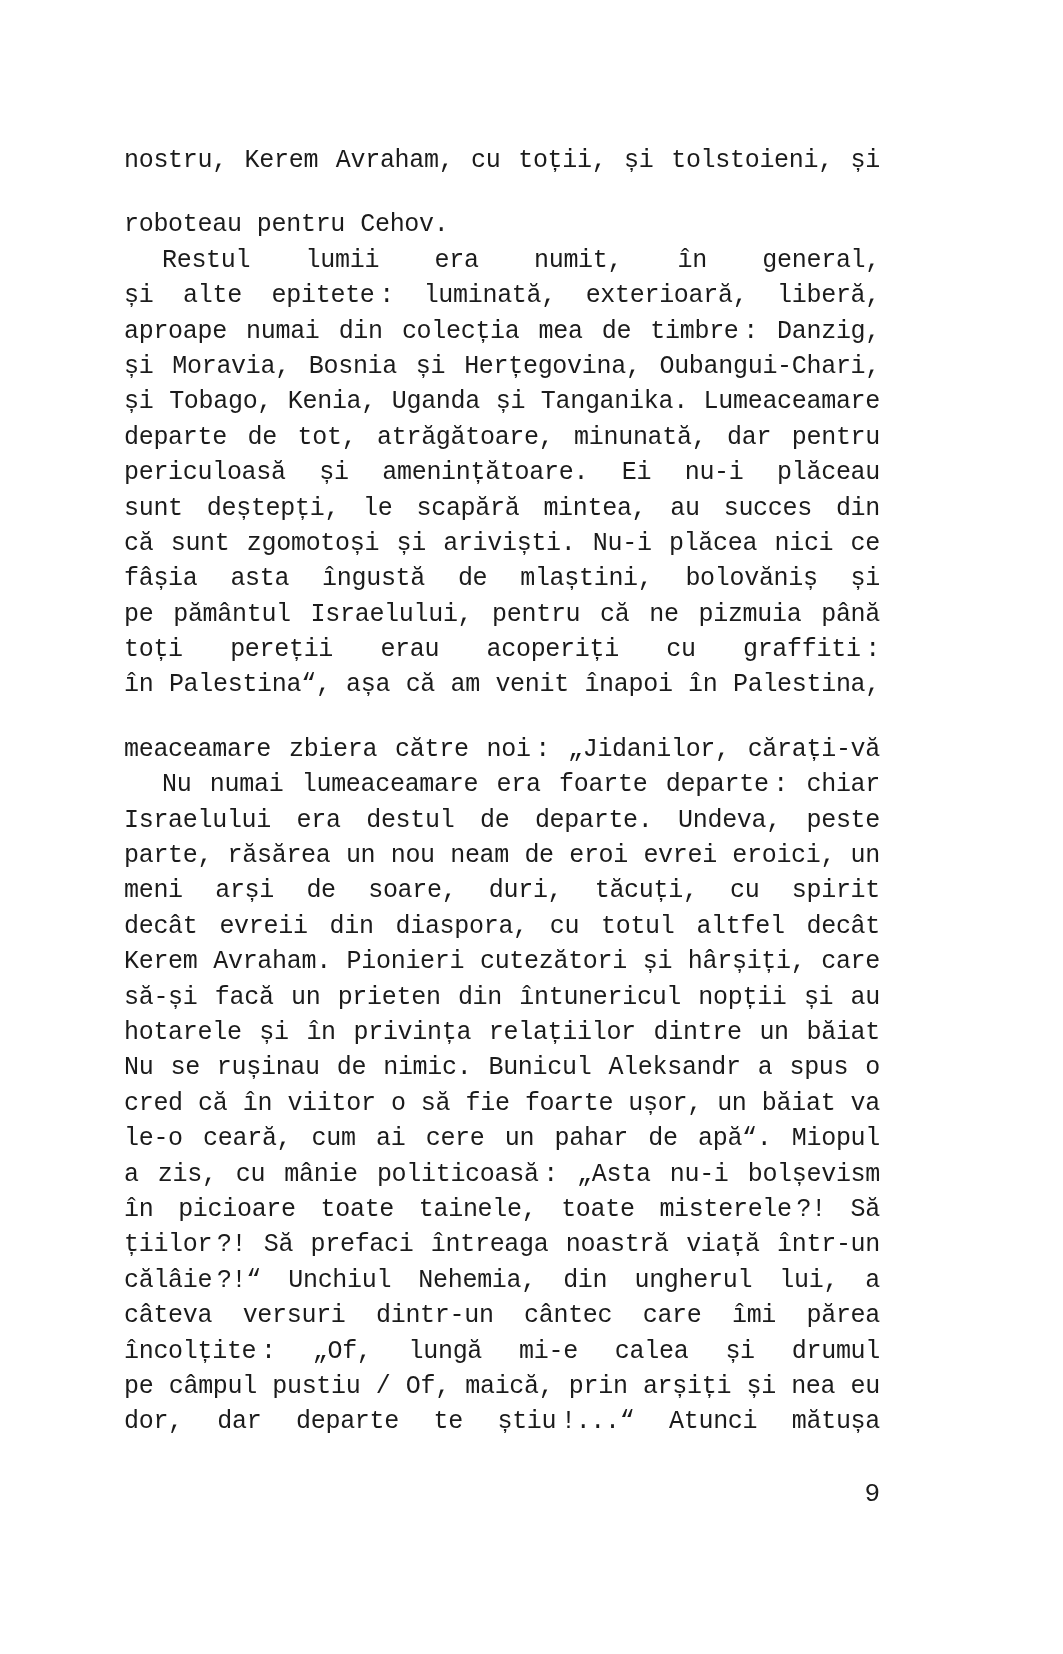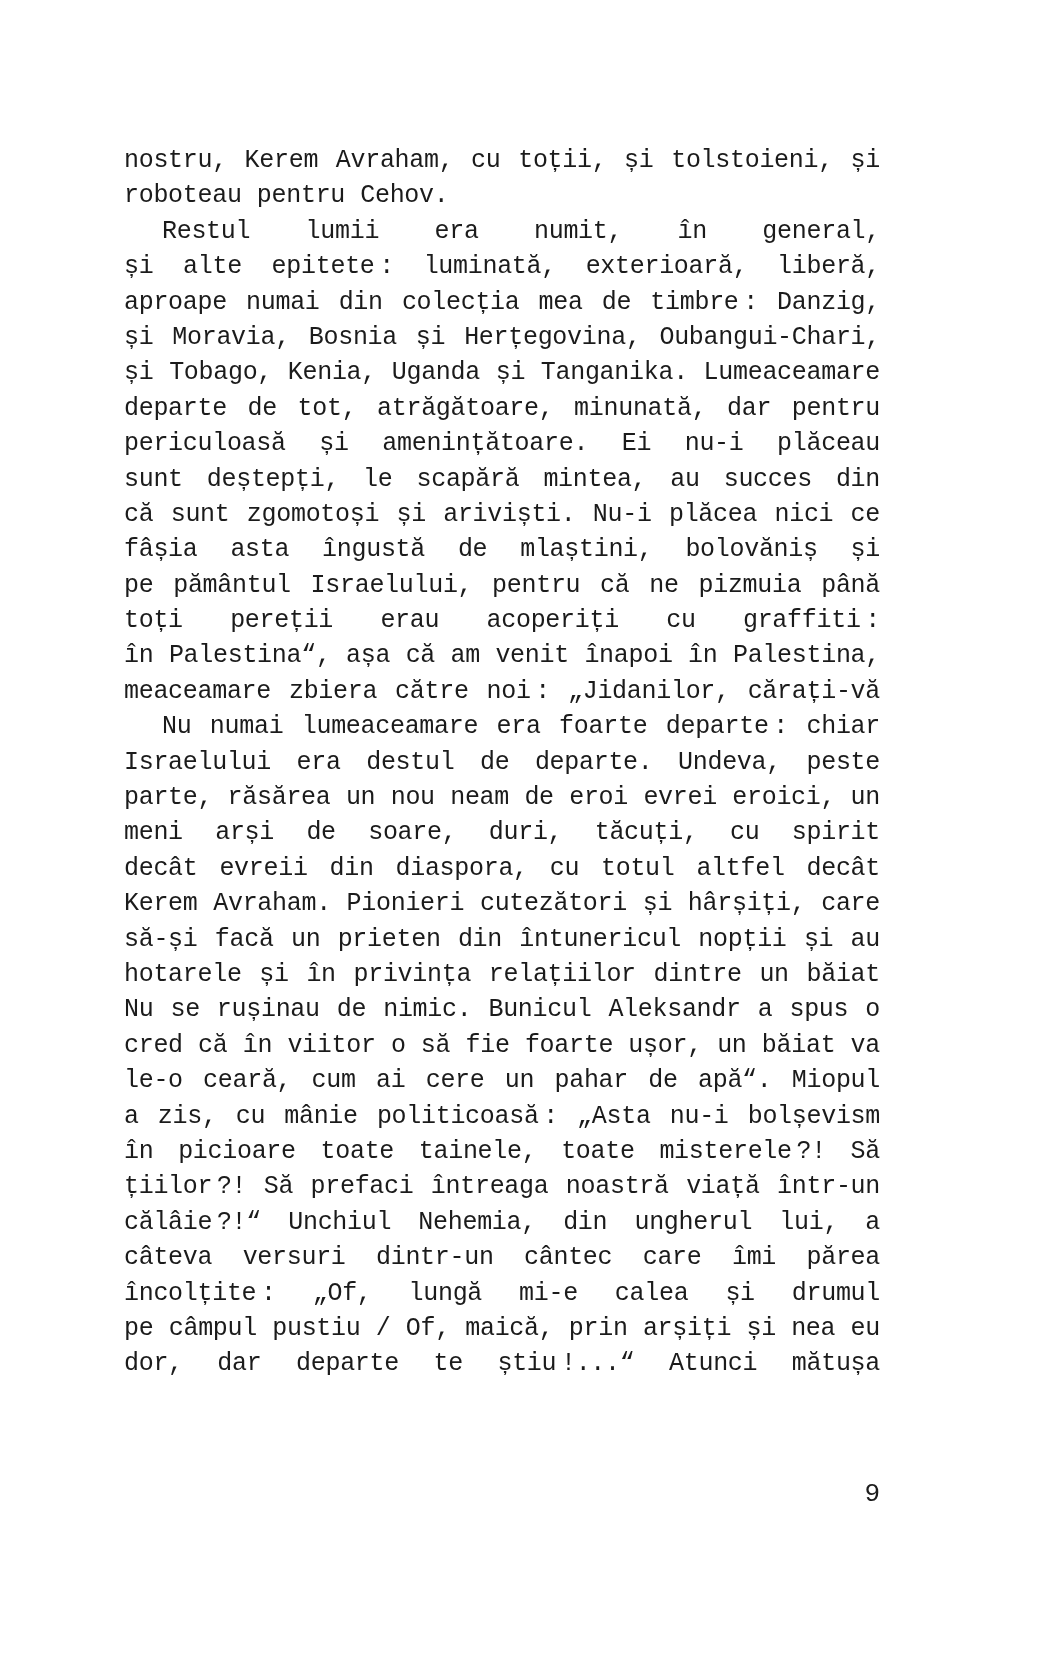--- a/index.html
+++ b/index.html
@@ -28,20 +28,21 @@
   }
   .line {
     height: 35.4px;
     overflow: hidden;
     text-align: justify;
     text-align-last: justify;
     white-space: normal;
   }
   .line.para-end {
     text-align-last: left;
+    margin-top: 29px;
   }
   .line.indent {
     text-indent: 38px;
   }
   .page-number {
     position: absolute;
     left: 124px;
     top: 1478px;
     width: 756px;
     text-align: right;

